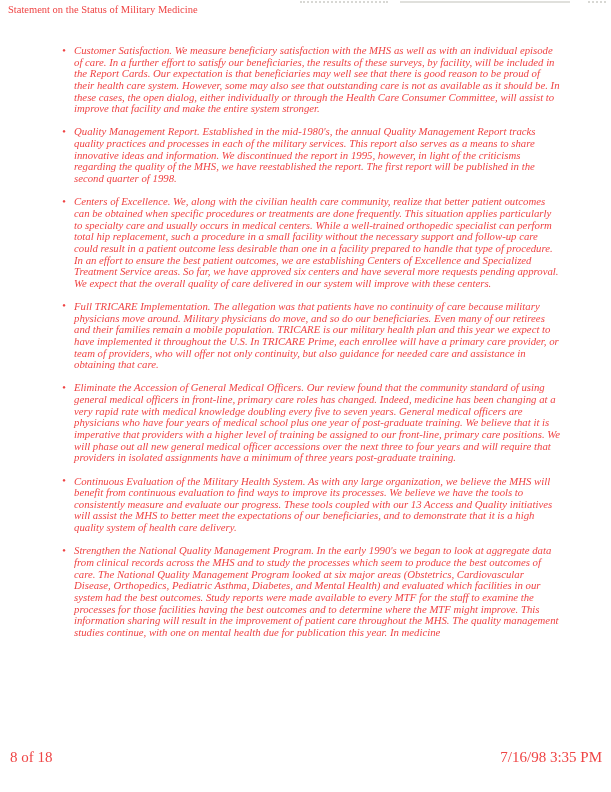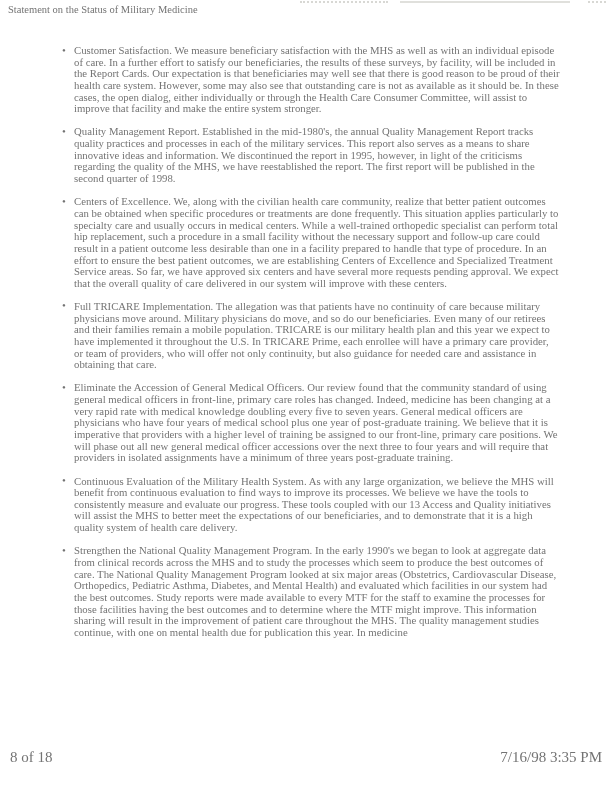--- a/index.html
+++ b/index.html
@@ -6,21 +6,21 @@
     margin: 0;
     padding: 0;
     background: #ffffff;
   }
   .page {
     position: relative;
     width: 611px;
     height: 792px;
     background: #ffffff;
     font-family: "Liberation Serif", serif;
-    color: #737373;
+    color: #ef4444;
     overflow: hidden;
   }
   
   .artifact {
     position: absolute;
     top: 1px;
     height: 0;
     border-top: 2px dotted #d8d8d4;
   }
   .artifact.a1 { left: 300px; width: 88px; }
@@ -42,20 +42,21 @@
   .content {
     position: absolute;
     top: 45px;
     left: 0;
     width: 560px;
   }
   ul.bullets {
     margin: 0;
     padding: 0;
     list-style: none;
+    font-style: italic;
   }
   ul.bullets li {
     position: relative;
     margin: 0 0 11.5px 0;
     padding-left: 74px;
     font-size: 10.75px;
     line-height: 11.65px;
     text-align: left;
   }
   ul.bullets li::before {

